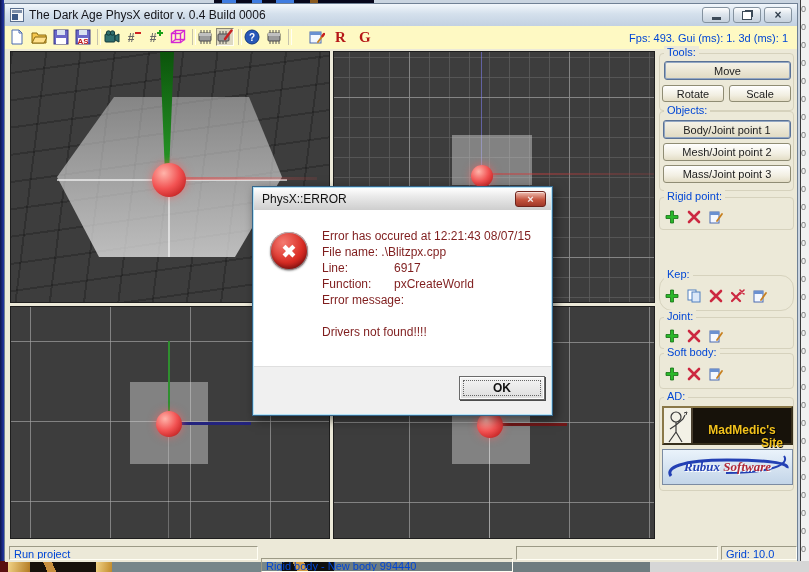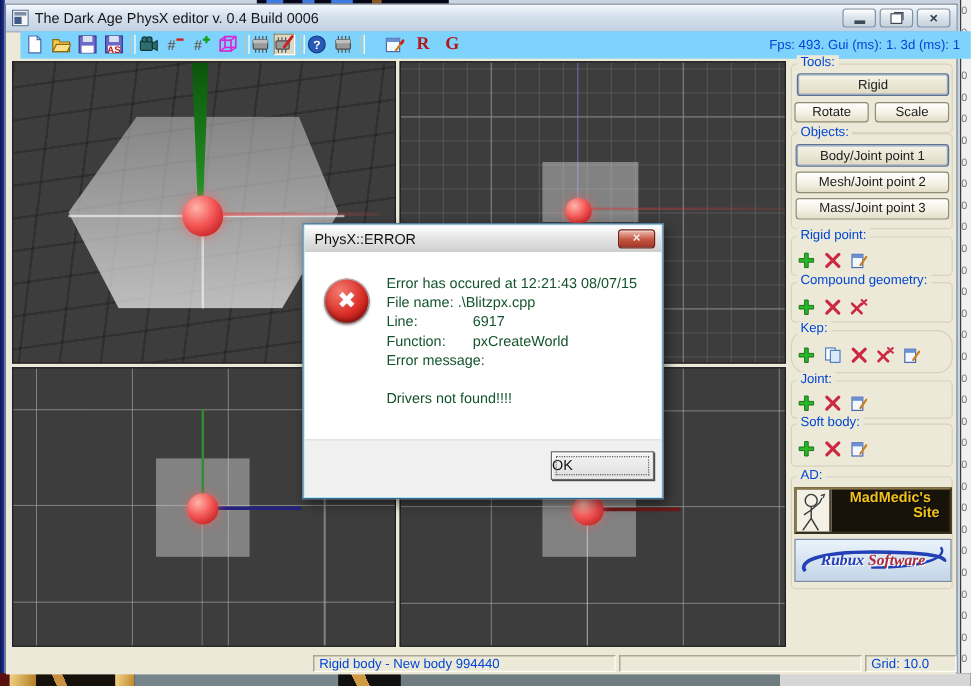--- a/index.html
+++ b/index.html
@@ -27,21 +27,21 @@
   .title-text{position:absolute;left:24px;top:4px;font-size:12px;color:#15151a;}
   .winbtns{position:absolute;right:5px;top:3px;display:flex;gap:3px;}
   .winbtn{width:28px;height:16px;border:1px solid #84929f;border-radius:3px;
     background:linear-gradient(#fefefe,#dde5ed 45%,#c6d1dd);
     display:flex;align-items:center;justify-content:center;font-size:10px;color:#33404e;box-sizing:border-box;}
   .glyph-min{width:9px;height:3px;background:#3c4a58;margin-top:6px;}
   .glyph-restore{width:8px;height:7px;border:1px solid #3c4a58;background:#fff;box-shadow:2px -2px 0 -1px #3c4a58;}
   .glyph-close{font-weight:bold;font-size:12px;line-height:1;}
 
   
-  .toolbar{position:absolute;left:12px;top:22px;width:100%;height:23px;background:#7dd3fc;}
+  .toolbar{position:absolute;left:0;top:22px;width:100%;height:23px;background:#fef9c3;}
   .tbi{position:absolute;top:3px;width:16px;height:16px;}
   .tbsep{position:absolute;top:3px;width:2px;height:16px;border-left:1px solid #c6c2ac;border-right:1px solid #fffef4;}
   .tbi.pressed{border:1px solid;border-color:#8a8874 #fffef4 #fffef4 #8a8874;background:#ddd8c2;width:18px;height:18px;top:2px;box-sizing:border-box;}
   .tbletter{position:absolute;top:3px;font-family:"Liberation Serif","DejaVu Serif",serif;font-weight:bold;font-size:15px;color:#b51717;line-height:16px;}
   .fps{position:absolute;right:9px;top:6px;font-size:11px;color:#0046d5;}
 
   
   .viewports{position:absolute;left:4px;top:45px;width:648px;height:492px;background:#ece9d8;}
   .vp{position:absolute;border:1px solid #1e1e1e;background-color:#3d3d3d;overflow:hidden;box-sizing:border-box;}
   .vp-tl{left:1px;top:2px;width:320px;height:252px;
@@ -84,21 +84,21 @@
   .xpbtn{position:absolute;background:linear-gradient(#ffffff,#f2efe2 60%,#e3ddc6);
     border:1px solid #8f8c74;border-radius:3px;font-size:11px;color:#1c1c1c;
     display:flex;align-items:center;justify-content:center;box-sizing:border-box;}
   .xpbtn.sel{border:1px solid #5a7296;box-shadow:inset 0 0 0 1px #93a7c2;background:linear-gradient(#f6f3e8,#e0dac2);}
   .micon{position:absolute;top:0;width:14px;height:14px;}
   .iconrow{position:absolute;left:5px;height:14px;width:125px;}
 
   
   .banner1{position:absolute;left:2px;top:8px;width:131px;height:39px;border:2px outset #8a7848;display:flex;box-sizing:border-box;background:#17120a;}
   .banner1-art{width:29px;height:100%;background:#f3f1e6;border-right:2px solid #4a4030;box-sizing:border-box;}
-  .banner1-txt{flex:1;color:#f2c21c;font-weight:bold;font-size:12px;line-height:13px;text-align:center;padding-top:0;
+  .banner1-txt{flex:1;color:#f2c21c;font-weight:bold;font-size:12px;line-height:13px;text-align:center;padding-top:16px;
     text-shadow:1px 1px 0 #000;}
   .banner2{position:absolute;left:2px;top:51px;width:131px;height:36px;border:1px solid #7b8ba2;
     background:linear-gradient(#eaf3fb,#c3d5e8);box-sizing:border-box;overflow:hidden;}
   .banner2 .txt{position:absolute;left:0;top:9px;width:100%;text-align:center;
     font-family:"Liberation Serif","DejaVu Serif",serif;font-style:italic;font-weight:bold;font-size:13px;}
   .banner2 .w1{color:#2340b4;text-shadow:1px 1px 0 #ffffff;}
   .banner2 .w2{color:#b02838;text-shadow:1px 1px 0 #ffffff;}
 
   
   .statusbar{position:absolute;left:0;top:541px;width:100%;height:17px;background:#ece9d8;}
@@ -113,27 +113,27 @@
   .dlg-title-text{position:absolute;left:8px;top:4px;font-size:12px;color:#111;}
   .dlg-close{position:absolute;right:5px;top:3px;width:31px;height:16px;border:1px solid #6e241c;border-radius:3px;
     background:linear-gradient(#efc0b4,#c4543e 55%,#a03828);color:#f3eaea;font-weight:bold;font-size:11px;
     display:flex;align-items:center;justify-content:center;box-shadow:inset 0 1px 0 rgba(255,255,255,0.55);box-sizing:border-box;}
   .dlg-body{position:absolute;left:1px;top:23px;right:1px;bottom:48px;background:#fff;}
   .dlg-foot{position:absolute;left:1px;bottom:1px;right:1px;height:47px;background:#f0f0f0;border-top:1px solid #dfdfdf;}
   .err-icon{position:absolute;left:16px;top:22px;width:38px;height:38px;border-radius:50%;
     background:radial-gradient(circle at 35% 28%, #f47a70, #d92c24 55%, #9c0f0f 90%);
     box-shadow:inset 0 -3px 5px rgba(0,0,0,0.35), 0 1px 2px rgba(0,0,0,0.4), inset 0 0 0 1px #b8bcc0;
     color:#fff;font-weight:bold;font-size:19px;display:flex;align-items:center;justify-content:center;}
-  .dlg-lines{position:absolute;left:68px;top:18px;font-size:12px;color:#14532d;line-height:16px;}
+  .dlg-lines{position:absolute;left:68px;top:18px;font-size:12px;color:#7f1d1d;line-height:16px;}
   .dlg-lines .lbl{display:inline-block;width:72px;}
   .dlg-msg{margin-top:16px;}
   .okbtn{position:absolute;right:6px;top:9px;width:86px;height:24px;
     background:linear-gradient(#f5f5f5,#dedede);border:1px solid #6a6a6a;
     box-shadow:inset 0 0 0 1px #fdfdfd, 1px 1px 0 #4c4c4c;
-    font-size:12px;color:#111;display:flex;align-items:center;justify-content:flex-start;box-sizing:border-box;}
+    font-size:12px;color:#111;display:flex;align-items:center;justify-content:center;box-sizing:border-box;font-weight:bold;}
   .okfocus{position:absolute;inset:3px;border:1px dotted #666;}
 </style>
 </head>
 <body>
 
 <div class="abs dt-top-dark">
   <div class="abs dt-top-mark" style="left:8px;width:14px;"></div>
   <div class="abs dt-top-mark" style="left:38px;width:10px;"></div>
   <div class="abs dt-top-mark" style="left:62px;width:18px;"></div>
   <div class="abs dt-top-mark" style="left:96px;width:8px;background:#8a5a20;"></div>
@@ -317,21 +317,21 @@
       <div class="axis" style="left:155px;top:118px;width:1px;height:115px;background:rgba(255,255,255,0.25);"></div>
       <div class="axis" style="left:166px;top:116px;width:67px;height:3px;background:#701818;"></div>
       <div class="sphere" style="left:143px;top:105px;width:26px;height:26px;"></div>
     </div>
   </div>
 
   <div class="panel">
 
     <div class="group" style="top:4px;height:58px;">
       <span class="group-label">Tools:</span>
-      <div class="xpbtn sel" style="left:4px;top:7px;width:127px;height:19px;">Rigid</div>
+      <div class="xpbtn sel" style="left:4px;top:7px;width:127px;height:19px;">Move</div>
       <div class="xpbtn" style="left:2px;top:31px;width:62px;height:17px;">Rotate</div>
       <div class="xpbtn" style="left:69px;top:31px;width:62px;height:17px;">Scale</div>
     </div>
 
     <div class="group" style="top:62px;height:80px;">
       <span class="group-label">Objects:</span>
       <div class="xpbtn sel" style="left:3px;top:8px;width:128px;height:19px;">Body/Joint point 1</div>
       <div class="xpbtn" style="left:3px;top:31px;width:128px;height:18px;">Mesh/Joint point 2</div>
       <div class="xpbtn" style="left:3px;top:53px;width:128px;height:18px;">Mass/Joint point 3</div>
     </div>
@@ -346,35 +346,20 @@
           <path d="M2 2L12 12M12 2L2 12" stroke="#cc2840" stroke-width="2.6" stroke-linecap="round"></path>
         </svg>
         <svg class="micon" style="left:44px;" viewBox="0 0 14 14">
           <rect x="1" y="2" width="9" height="11" fill="#f4f8ff" stroke="#4a6ab0"></rect>
           <rect x="1" y="2" width="9" height="3" fill="#6a90d0"></rect>
           <path d="M13 4l-5 7" stroke="#c88020" stroke-width="1.8" stroke-linecap="round"></path>
         </svg>
       </div>
     </div>
 
-    <div class="group" style="top:186px;height:34px;">
-      <span class="group-label">Compound geometry:</span>
-      <div class="iconrow" style="top:13px;">
-        <svg class="micon" style="left:0;" viewBox="0 0 14 14">
-          <path d="M5.5 1h3v4.5H13v3H8.5V13h-3V8.5H1v-3h4.5z" fill="#2ab82a" stroke="#147014" stroke-width="0.8"></path>
-        </svg>
-        <svg class="micon" style="left:22px;" viewBox="0 0 14 14">
-          <path d="M2 2L12 12M12 2L2 12" stroke="#cc2840" stroke-width="2.6" stroke-linecap="round"></path>
-        </svg>
-        <svg class="micon" style="left:44px;" viewBox="0 0 14 14">
-          <path d="M1 4L9 12M9 4L1 12" stroke="#cc2840" stroke-width="2.2" stroke-linecap="round"></path>
-          <path d="M9 1l4 4M13 1L9 5" stroke="#cc2840" stroke-width="1.6" stroke-linecap="round"></path>
-        </svg>
-      </div>
-    </div>
 
     <div class="group" style="top:226px;height:36px;border-radius:13px;">
       <span class="group-label">Kep:</span>
       <div class="iconrow" style="top:13px;">
         <svg class="micon" style="left:0;" viewBox="0 0 14 14">
           <path d="M5.5 1h3v4.5H13v3H8.5V13h-3V8.5H1v-3h4.5z" fill="#2ab82a" stroke="#147014" stroke-width="0.8"></path>
         </svg>
         <svg class="micon" style="left:22px;" viewBox="0 0 14 14">
           <rect x="1" y="1" width="8" height="10" fill="#fff" stroke="#5080c0"></rect>
           <rect x="5" y="3" width="8" height="10" fill="#dce8f8" stroke="#5080c0"></rect>
@@ -450,21 +435,22 @@
         </svg>
         <div class="txt">
           <span class="w1">Rubux</span>
           <span class="w2">Software</span>
         </div>
       </div>
     </div>
   </div>
 
   <div class="statusbar">
-    <div class="stpanel" style="left:256px;width:252px;">Rigid body - New body 994440</div>
+    <div class="stpanel" style="left:4px;width:249px;">Run project</div>
+    <div class="stpanel" style="left:256px;width:252px;margin-top:12px;">Rigid body - New body 994440</div>
     <div class="stpanel" style="left:511px;width:202px;"></div>
     <div class="stpanel" style="left:716px;width:76px;">Grid: 10.0</div>
   </div>
 </div>
 
 <div class="abs dialog">
   <div class="dlg-title">
     <span class="dlg-title-text">PhysX::ERROR</span>
     <div class="dlg-close">
       <span>×</span>

